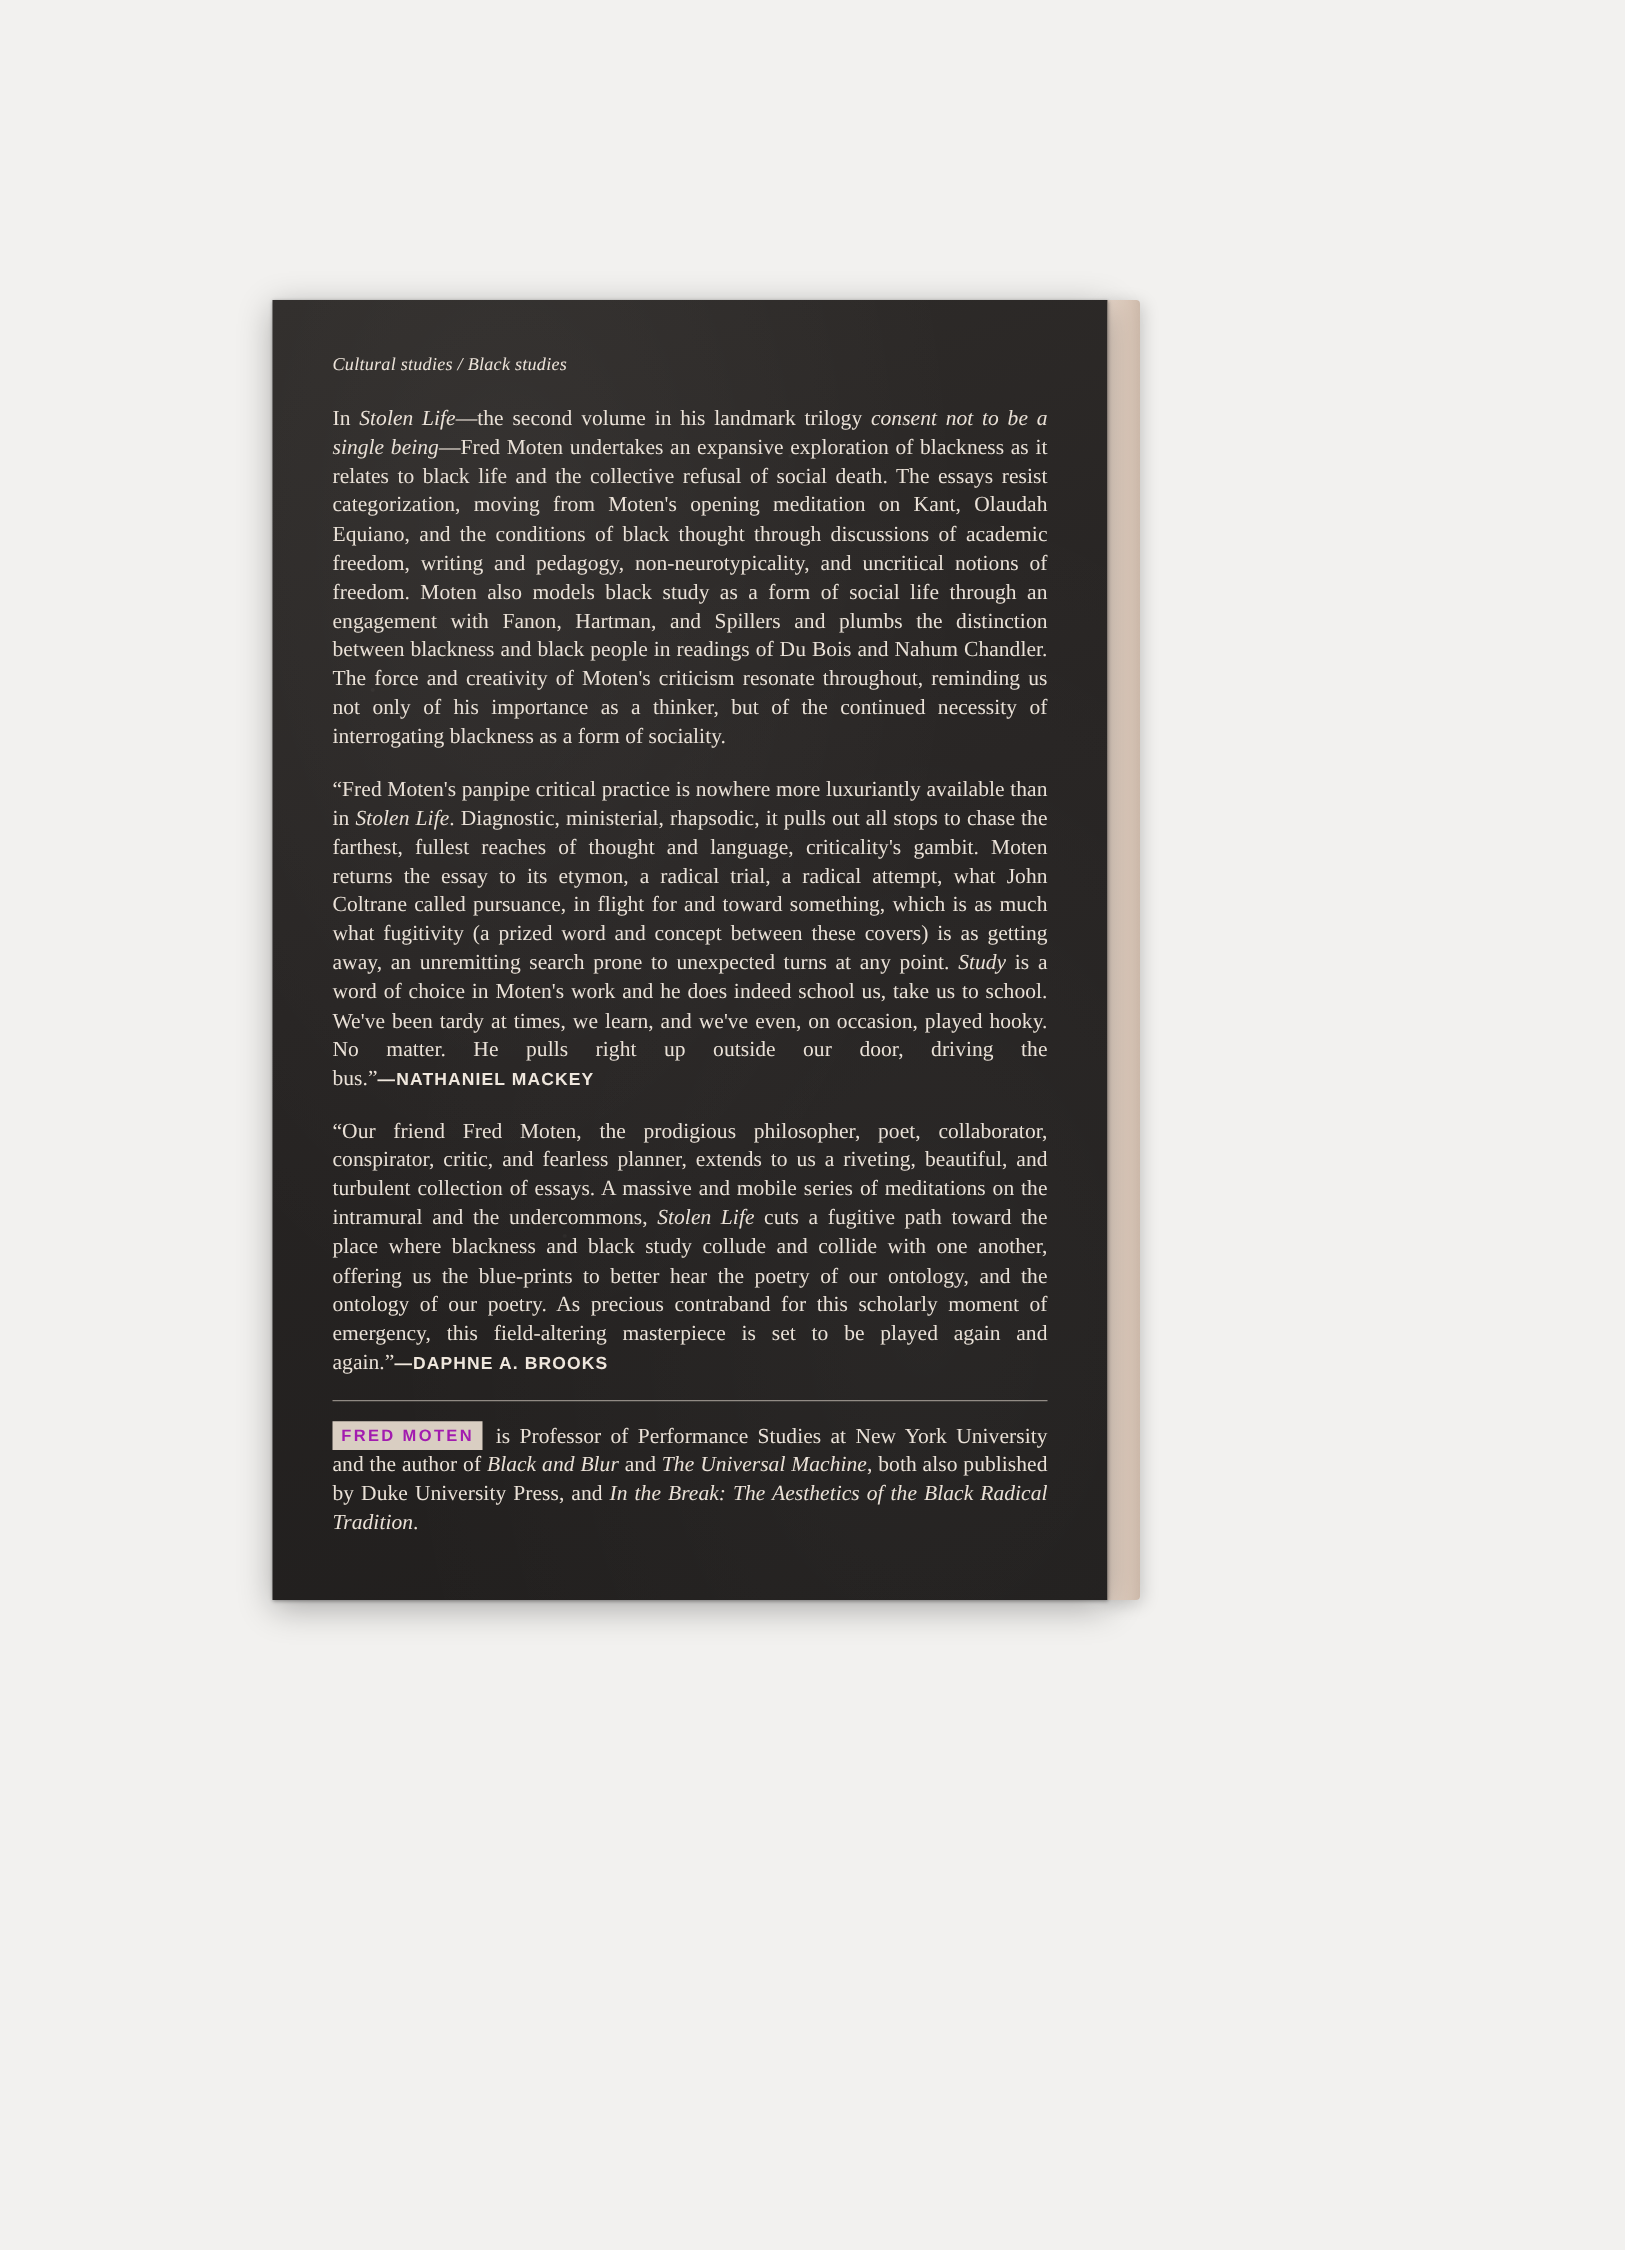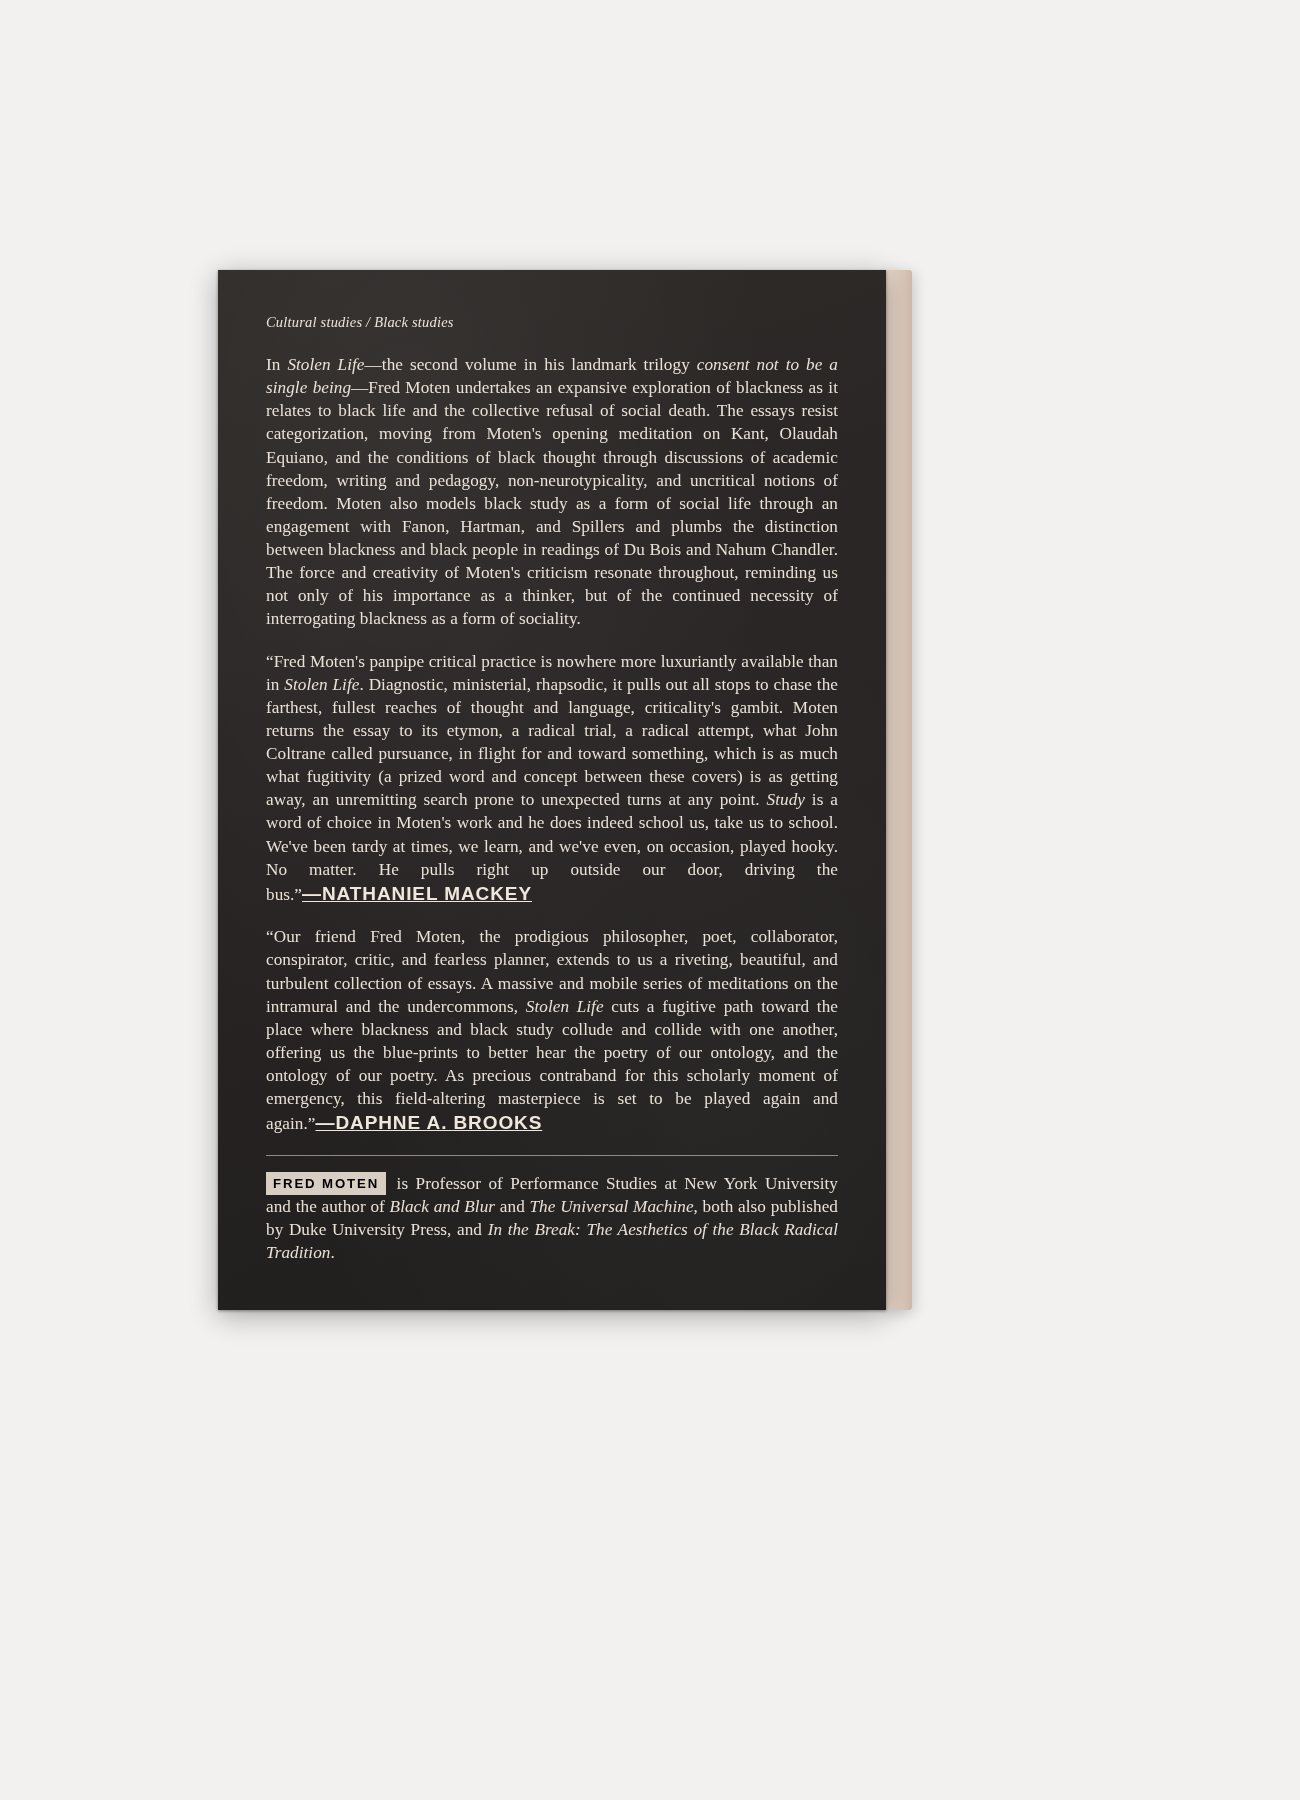--- a/index.html
+++ b/index.html
@@ -12,21 +12,21 @@
     height: 1800px;
     position: relative;
     font-family: "Liberation Serif", serif;
     overflow: hidden;
   }
 
   
   #book-wrapper {
     position: absolute;
     left: 218px;
-    top: 270px;
+    top: 240px;
     width: 694px;
     height: 1040px;
   }
 
   
   #page-edge {
     position: absolute;
     right: 0;
     top: 0;
     width: 30px;
@@ -83,40 +83,39 @@
     text-align: justify;
     color: #eae1d7;
     margin: 16px 0 19px 0;
     letter-spacing: 0.05px;
   }
   .blurb em { font-style: italic; }
 
   .attrib {
     font-family: "Liberation Sans", sans-serif;
     font-weight: bold;
-    font-size: 19px;
+    font-size: 14px;
     letter-spacing: 0.9px;
     color: #efe7dd;
     white-space: nowrap;
-    text-decoration: underline;
   }
 
   .rule {
     border: 0;
     border-top: 1px solid rgba(233,224,214,0.55);
     margin: 8px 0 16px 0;
   }
 
   .author-name {
     display: inline-block;
     font-family: "Liberation Sans", sans-serif;
     font-weight: bold;
     font-size: 13.2px;
     letter-spacing: 1.9px;
-    color: #000000;
+    color: #a21caf;
     background: #d9cec2;
     padding: 3px 7px 2px 7px;
     margin-right: 3px;
     vertical-align: 1px;
   }
 </style>
 </head>
 <body>
 
 <div id="book-wrapper">

